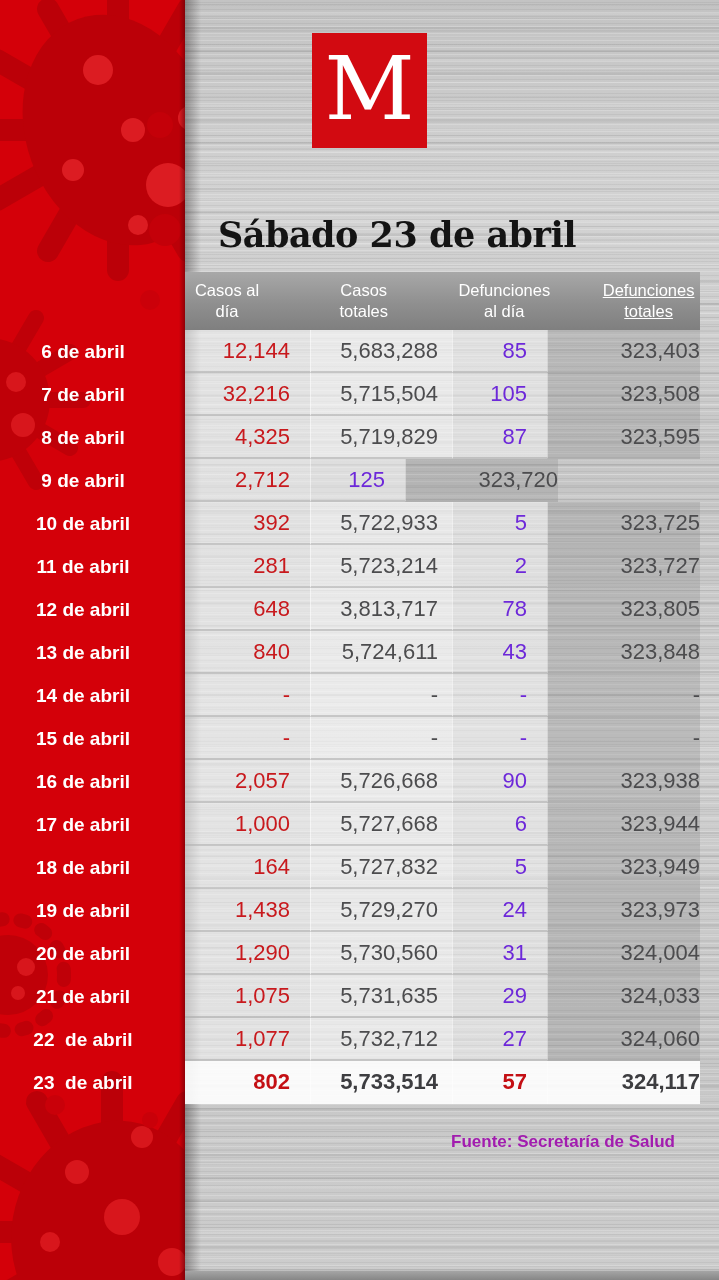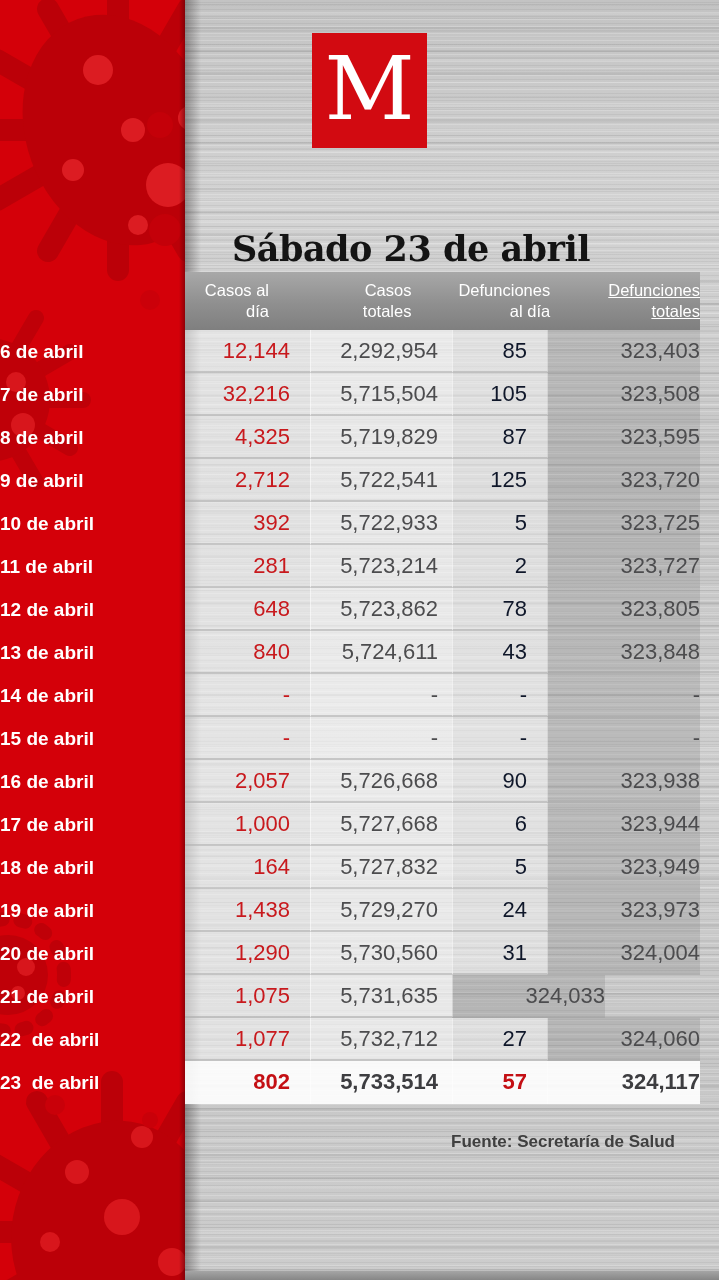--- a/index.html
+++ b/index.html
@@ -39,58 +39,58 @@
   .logo-box{
     position:absolute;left:312px;top:33px;width:115px;height:115px;
     background:#d20a11;display:flex;align-items:center;justify-content:center;
   }
   .logo-letter{
     font-family:"DejaVu Serif","Liberation Serif",serif;
     font-size:88px;color:#ffffff;line-height:1;margin-top:-4px;
   }
   
   .title{
-    position:absolute;left:218px;top:214px;margin:14px;
+    position:absolute;left:218px;top:214px;margin:0;
     font-family:"DejaVu Serif","Liberation Serif",serif;
     font-size:35px;font-weight:700;color:#141414;letter-spacing:-.5px;
     white-space:nowrap;
   }
   
   .col-headers{
     position:absolute;left:185px;top:272px;width:515px;height:58px;
     display:flex;align-items:center;
     background:linear-gradient(180deg,#a8a8a8 0%,#8f8f8f 55%,#7f7f7f 100%);
-    color:#fff;font-size:16.5px;line-height:1.25;text-align:right;gap:47px;
+    color:#fff;font-size:16.5px;line-height:1.25;text-align:center;gap:47px;
   }
   .th{box-sizing:border-box;}
   .w1{width:125px;} .w2{width:142px;} .w3{width:95px;} .w4{width:153px;text-decoration:underline;}
   .rows{position:absolute;left:185px;top:330px;width:515px;}
   .row{display:flex;height:43px;box-sizing:border-box;}
   .cell{
     box-sizing:border-box;height:43px;line-height:41px;
     font-size:22px;text-align:right;
     border-bottom:2px solid rgba(172,172,172,.55);
   }
   .cell.c1{width:125px;padding-right:20px;color:#c8191d;background:rgba(246,246,246,.55);padding-left:24px;}
   .cell.c2{width:142px;padding-right:14px;color:#4c4c4e;background:rgba(252,252,252,.62);border-left:1px solid rgba(255,255,255,.55);}
-  .cell.c3{width:95px; padding-right:20px;color:#0f172a;background:rgba(246,246,246,.50);border-left:1px solid rgba(255,255,255,.5);}
+  .cell.c3{width:95px; padding-right:20px;color:#6d28d9;background:rgba(246,246,246,.50);border-left:1px solid rgba(255,255,255,.5);}
   .cell.c4{width:153px;color:#4c4c4e;background:rgba(138,138,138,.30);border-left:1px solid rgba(255,255,255,.4);}
   .row.bold .cell{font-weight:bold;border-bottom:none;}
   .row.bold .cell.c1,.row.bold .cell.c3{background:rgba(255,255,255,.90);color:#c40f14;}
   .row.bold .cell.c2,.row.bold .cell.c4{background:rgba(255,255,255,.90);color:#3d3d40;}
   
   .date-col{position:absolute;left:0;top:330px;width:166px;}
   .date-label{
-    height:43px;line-height:43px;text-align:left;
+    height:43px;line-height:43px;text-align:center;
     color:#ffffff;font-size:19px;font-weight:bold;white-space:pre;
   }
   
   .footer{
     position:absolute;left:185px;top:1132px;width:490px;
-    text-align:right;font-size:17px;font-weight:bold;color:#404040;
+    text-align:right;font-size:17px;font-weight:bold;color:#a21caf;
   }
 </style>
 </head>
 <body>
 
 <div class="canvas">
 
   <div class="metal"></div>
 
   <div class="red-band">
@@ -187,57 +187,56 @@
   <div class="col-headers">
     <div class="th w1">Casos al día</div>
     <div class="th w2">Casos totales</div>
     <div class="th w3">Defunciones al día</div>
     <div class="th w4">Defunciones totales</div>
   </div>
 
   <div class="rows" id="rows">
       <div class="row">
     <div class="cell c1">12,144</div>
-    <div class="cell c2">2,292,954</div>
+    <div class="cell c2">5,683,288</div>
     <div class="cell c3">85</div>
     <div class="cell c4">323,403</div>
   </div>
       <div class="row">
     <div class="cell c1">32,216</div>
     <div class="cell c2">5,715,504</div>
     <div class="cell c3">105</div>
     <div class="cell c4">323,508</div>
   </div>
       <div class="row">
     <div class="cell c1">4,325</div>
     <div class="cell c2">5,719,829</div>
     <div class="cell c3">87</div>
     <div class="cell c4">323,595</div>
   </div>
       <div class="row">
     <div class="cell c1">2,712</div>
-    <div class="cell c2">5,722,541</div>
     <div class="cell c3">125</div>
     <div class="cell c4">323,720</div>
   </div>
       <div class="row">
     <div class="cell c1">392</div>
     <div class="cell c2">5,722,933</div>
     <div class="cell c3">5</div>
     <div class="cell c4">323,725</div>
   </div>
       <div class="row">
     <div class="cell c1">281</div>
     <div class="cell c2">5,723,214</div>
     <div class="cell c3">2</div>
     <div class="cell c4">323,727</div>
   </div>
       <div class="row">
     <div class="cell c1">648</div>
-    <div class="cell c2">5,723,862</div>
+    <div class="cell c2">3,813,717</div>
     <div class="cell c3">78</div>
     <div class="cell c4">323,805</div>
   </div>
       <div class="row">
     <div class="cell c1">840</div>
     <div class="cell c2">5,724,611</div>
     <div class="cell c3">43</div>
     <div class="cell c4">323,848</div>
   </div>
       <div class="row">
@@ -278,20 +277,21 @@
   </div>
       <div class="row">
     <div class="cell c1">1,290</div>
     <div class="cell c2">5,730,560</div>
     <div class="cell c3">31</div>
     <div class="cell c4">324,004</div>
   </div>
       <div class="row">
     <div class="cell c1">1,075</div>
     <div class="cell c2">5,731,635</div>
+    <div class="cell c3">29</div>
     <div class="cell c4">324,033</div>
   </div>
       <div class="row">
     <div class="cell c1">1,077</div>
     <div class="cell c2">5,732,712</div>
     <div class="cell c3">27</div>
     <div class="cell c4">324,060</div>
   </div>
       <div class="row bold">
     <div class="cell c1">802</div>

